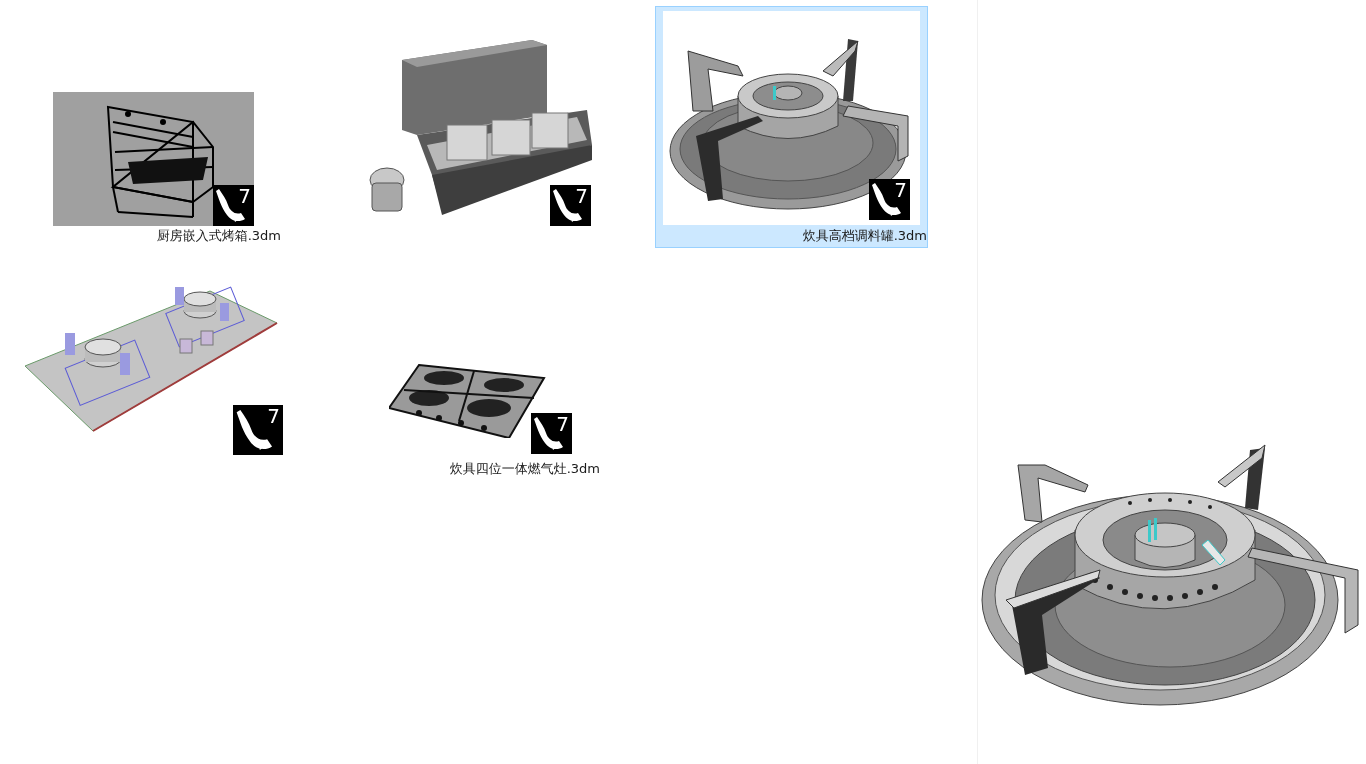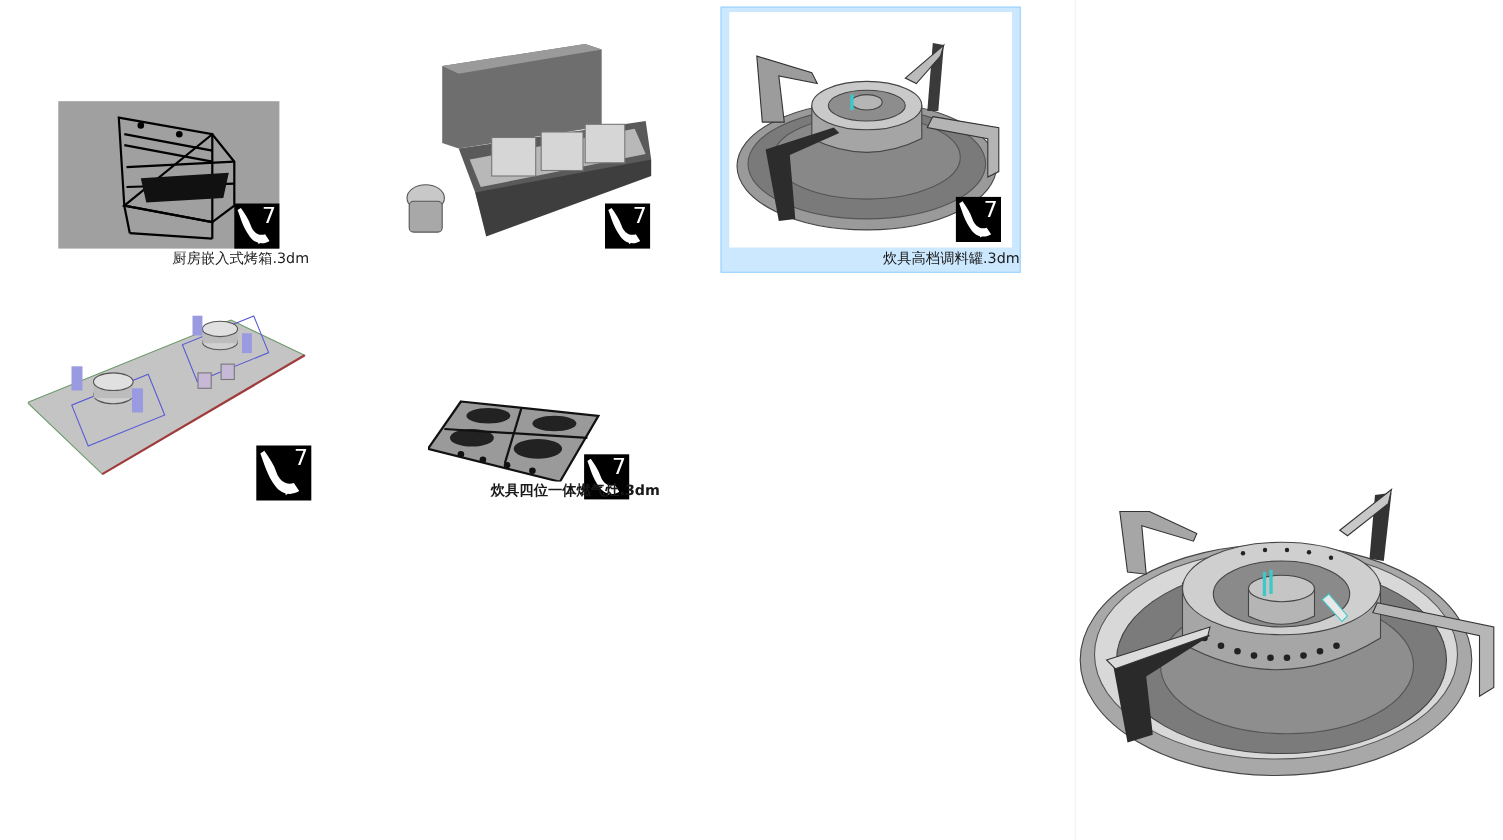--- a/index.html
+++ b/index.html
@@ -160,21 +160,21 @@
         <circle cx="95" cy="65" r="3" fill="#111"></circle>
       </svg>
     </div>
     <div class="rhino-badge" style="left:187px;top:150px;">
       <svg width="41" height="41" viewBox="0 0 41 41">
           <path d="M3,6 C6,14 8,22 14,30 C18,36 26,38 32,34 L28,28 C22,30 17,26 15,20 C13,14 10,10 6,4 Z" fill="#fff"></path>
           <path d="M20,28 L26,34 L22,37 Z" fill="#fff"></path>
         </svg>
       <span class="seven">7</span>
     </div>
-    <div class="file-label" style="top:175px;font-weight:bold;">炊具四位一体燃气灶.3dm</div>
+    <div class="file-label" style="top:197px;">炊具四位一体燃气灶.3dm</div>
   </div>
 </div>
 
 <div class="divider"></div>
 
 <div class="preview-pane">
   <svg width="388" height="300" viewBox="0 0 388 300" style="position:absolute;left:2px;top:430px;">
     <ellipse cx="180" cy="170" rx="178" ry="105" fill="#a8a8a8" stroke="#444"></ellipse>
     <ellipse cx="180" cy="165" rx="165" ry="95" fill="#d8d8d8" stroke="#555"></ellipse>
     <ellipse cx="185" cy="170" rx="150" ry="85" fill="#7b7b7b" stroke="#444"></ellipse>

